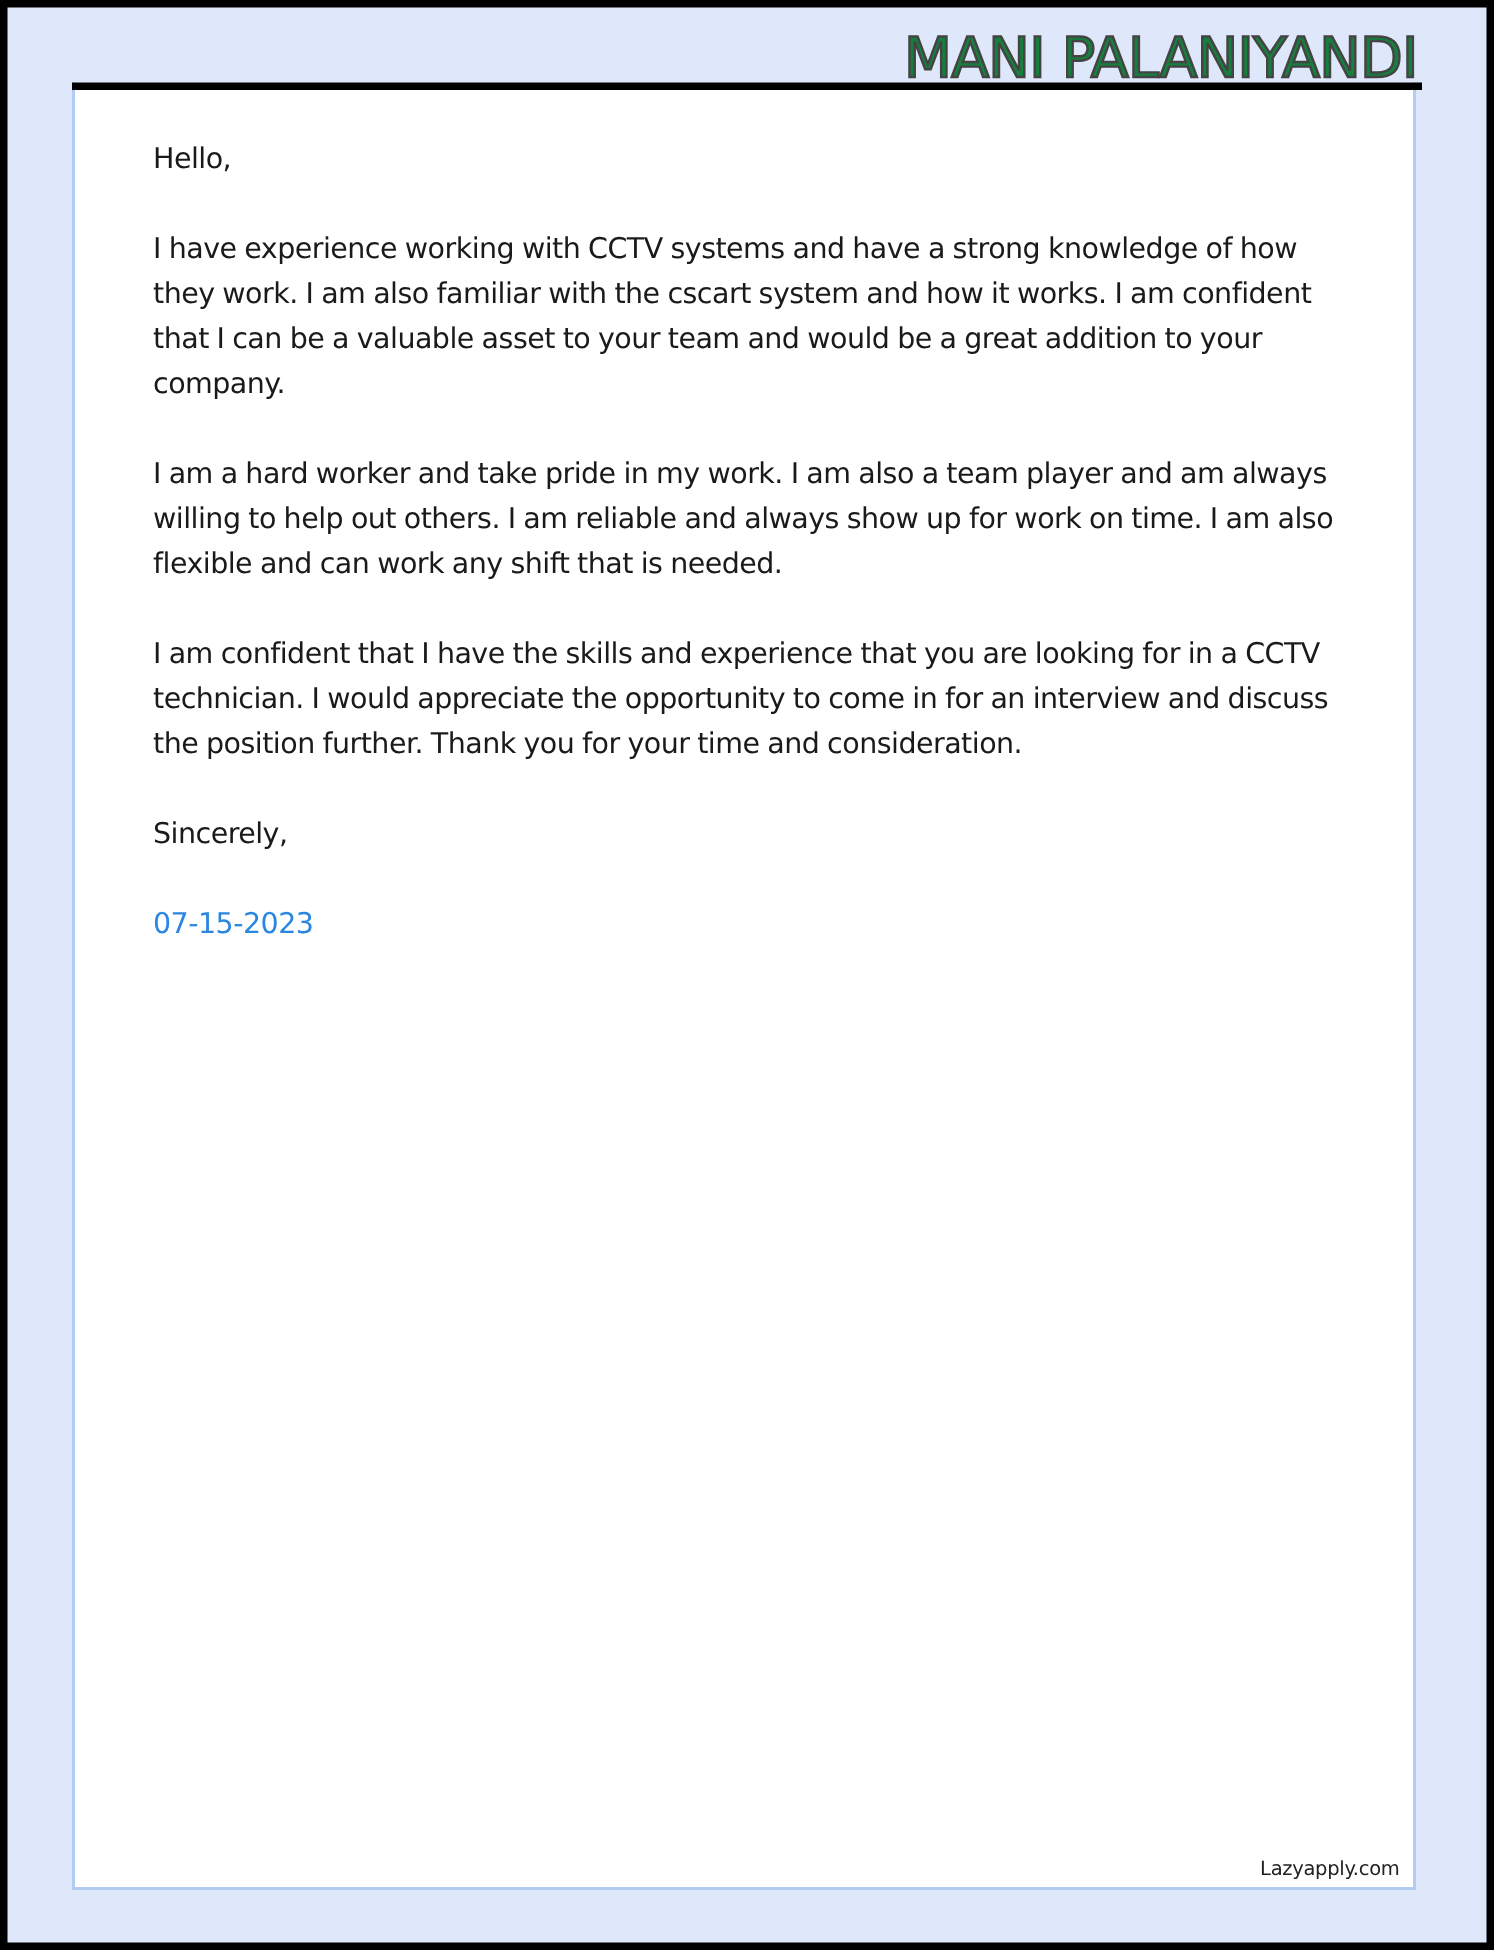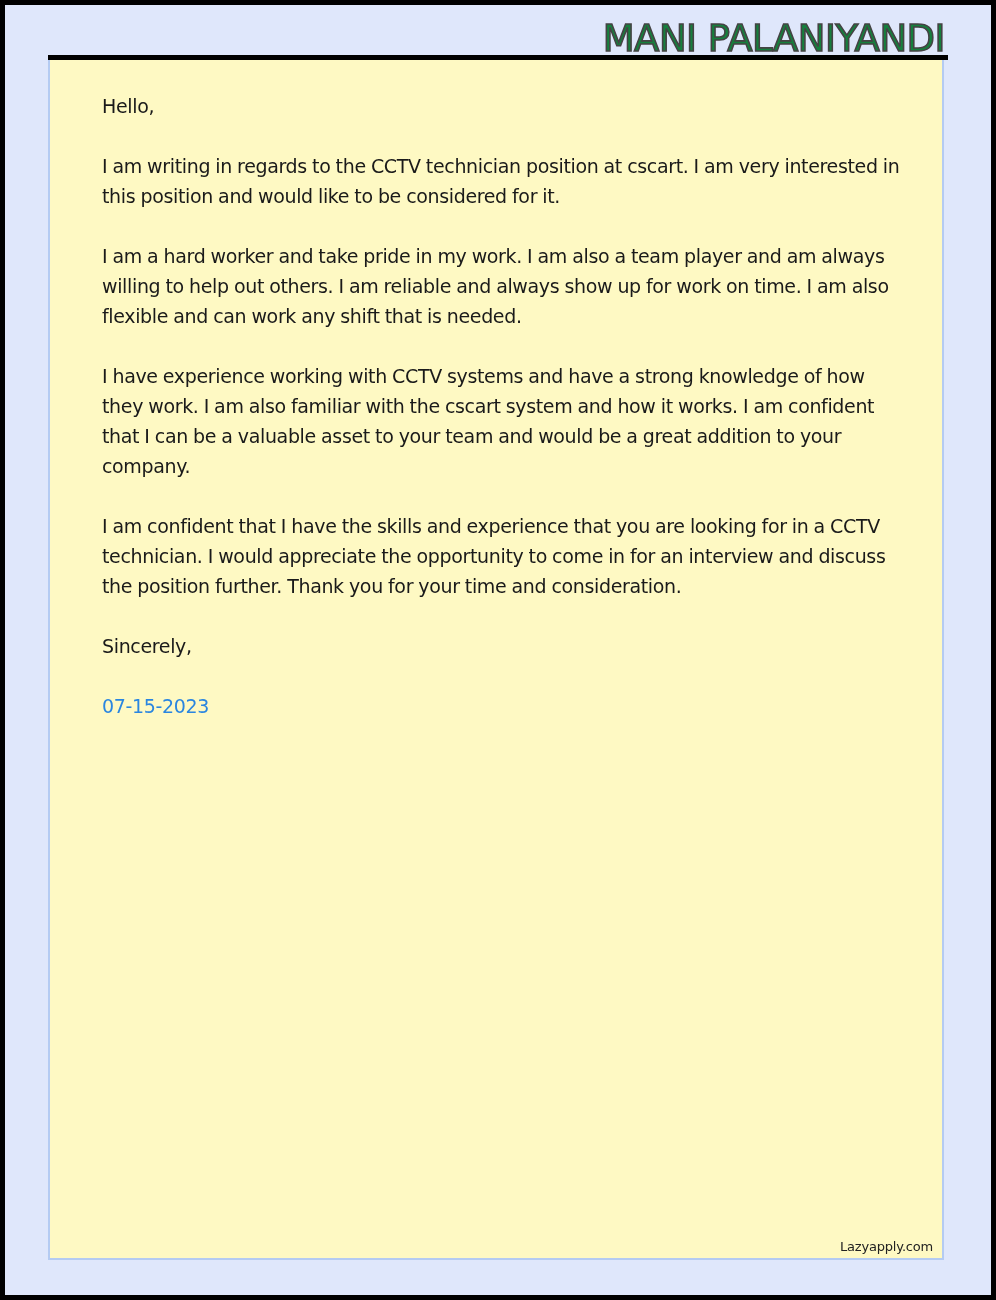--- a/index.html
+++ b/index.html
@@ -21,21 +21,21 @@
     color: #15803d;
     -webkit-text-stroke: 1.6px #444;
     line-height: 44px;
     margin: 0;
     font-weight: normal;
   }
   .paper {
     position: absolute;
     left: 43px; top: 50px;
     width: 896px; height: 1205px;
-    background: #fef9c3;
+    background: #ffffff;
     border-left: 2px solid #b4cbf2;
     border-right: 2px solid #b4cbf2;
     border-bottom: 2px solid #b4cbf2;
     box-sizing: border-box;
     text-decoration: underline;
   }
   .top-bar {
     position: absolute;
     left: 43px; top: 50px;
     width: 900px; height: 5px;
@@ -64,23 +64,22 @@
   }
 </style>
 </head>
 <body>
 
 <h1 class="name-header">MANI PALANIYANDI</h1>
 
 <div class="paper">
   <div class="letter">
     <p>Hello,</p>
-    <p>I am writing in regards to the CCTV technician position at cscart. I am very interested in this position and would like to be considered for it.</p>
+    <p>I have experience working with CCTV systems and have a strong knowledge of how they work. I am also familiar with the cscart system and how it works. I am confident that I can be a valuable asset to your team and would be a great addition to your company.</p>
     <p>I am a hard worker and take pride in my work. I am also a team player and am always willing to help out others. I am reliable and always show up for work on time. I am also flexible and can work any shift that is needed.</p>
-    <p>I have experience working with CCTV systems and have a strong knowledge of how they work. I am also familiar with the cscart system and how it works. I am confident that I can be a valuable asset to your team and would be a great addition to your company.</p>
     <p>I am confident that I have the skills and experience that you are looking for in a CCTV technician. I would appreciate the opportunity to come in for an interview and discuss the position further. Thank you for your time and consideration.</p>
     <p>Sincerely,</p>
     <p class="date">07-15-2023</p>
   </div>
   <div class="footer-brand">Lazyapply.com</div>
 </div>
 
 <div class="top-bar"></div>
 
 </body></html>

